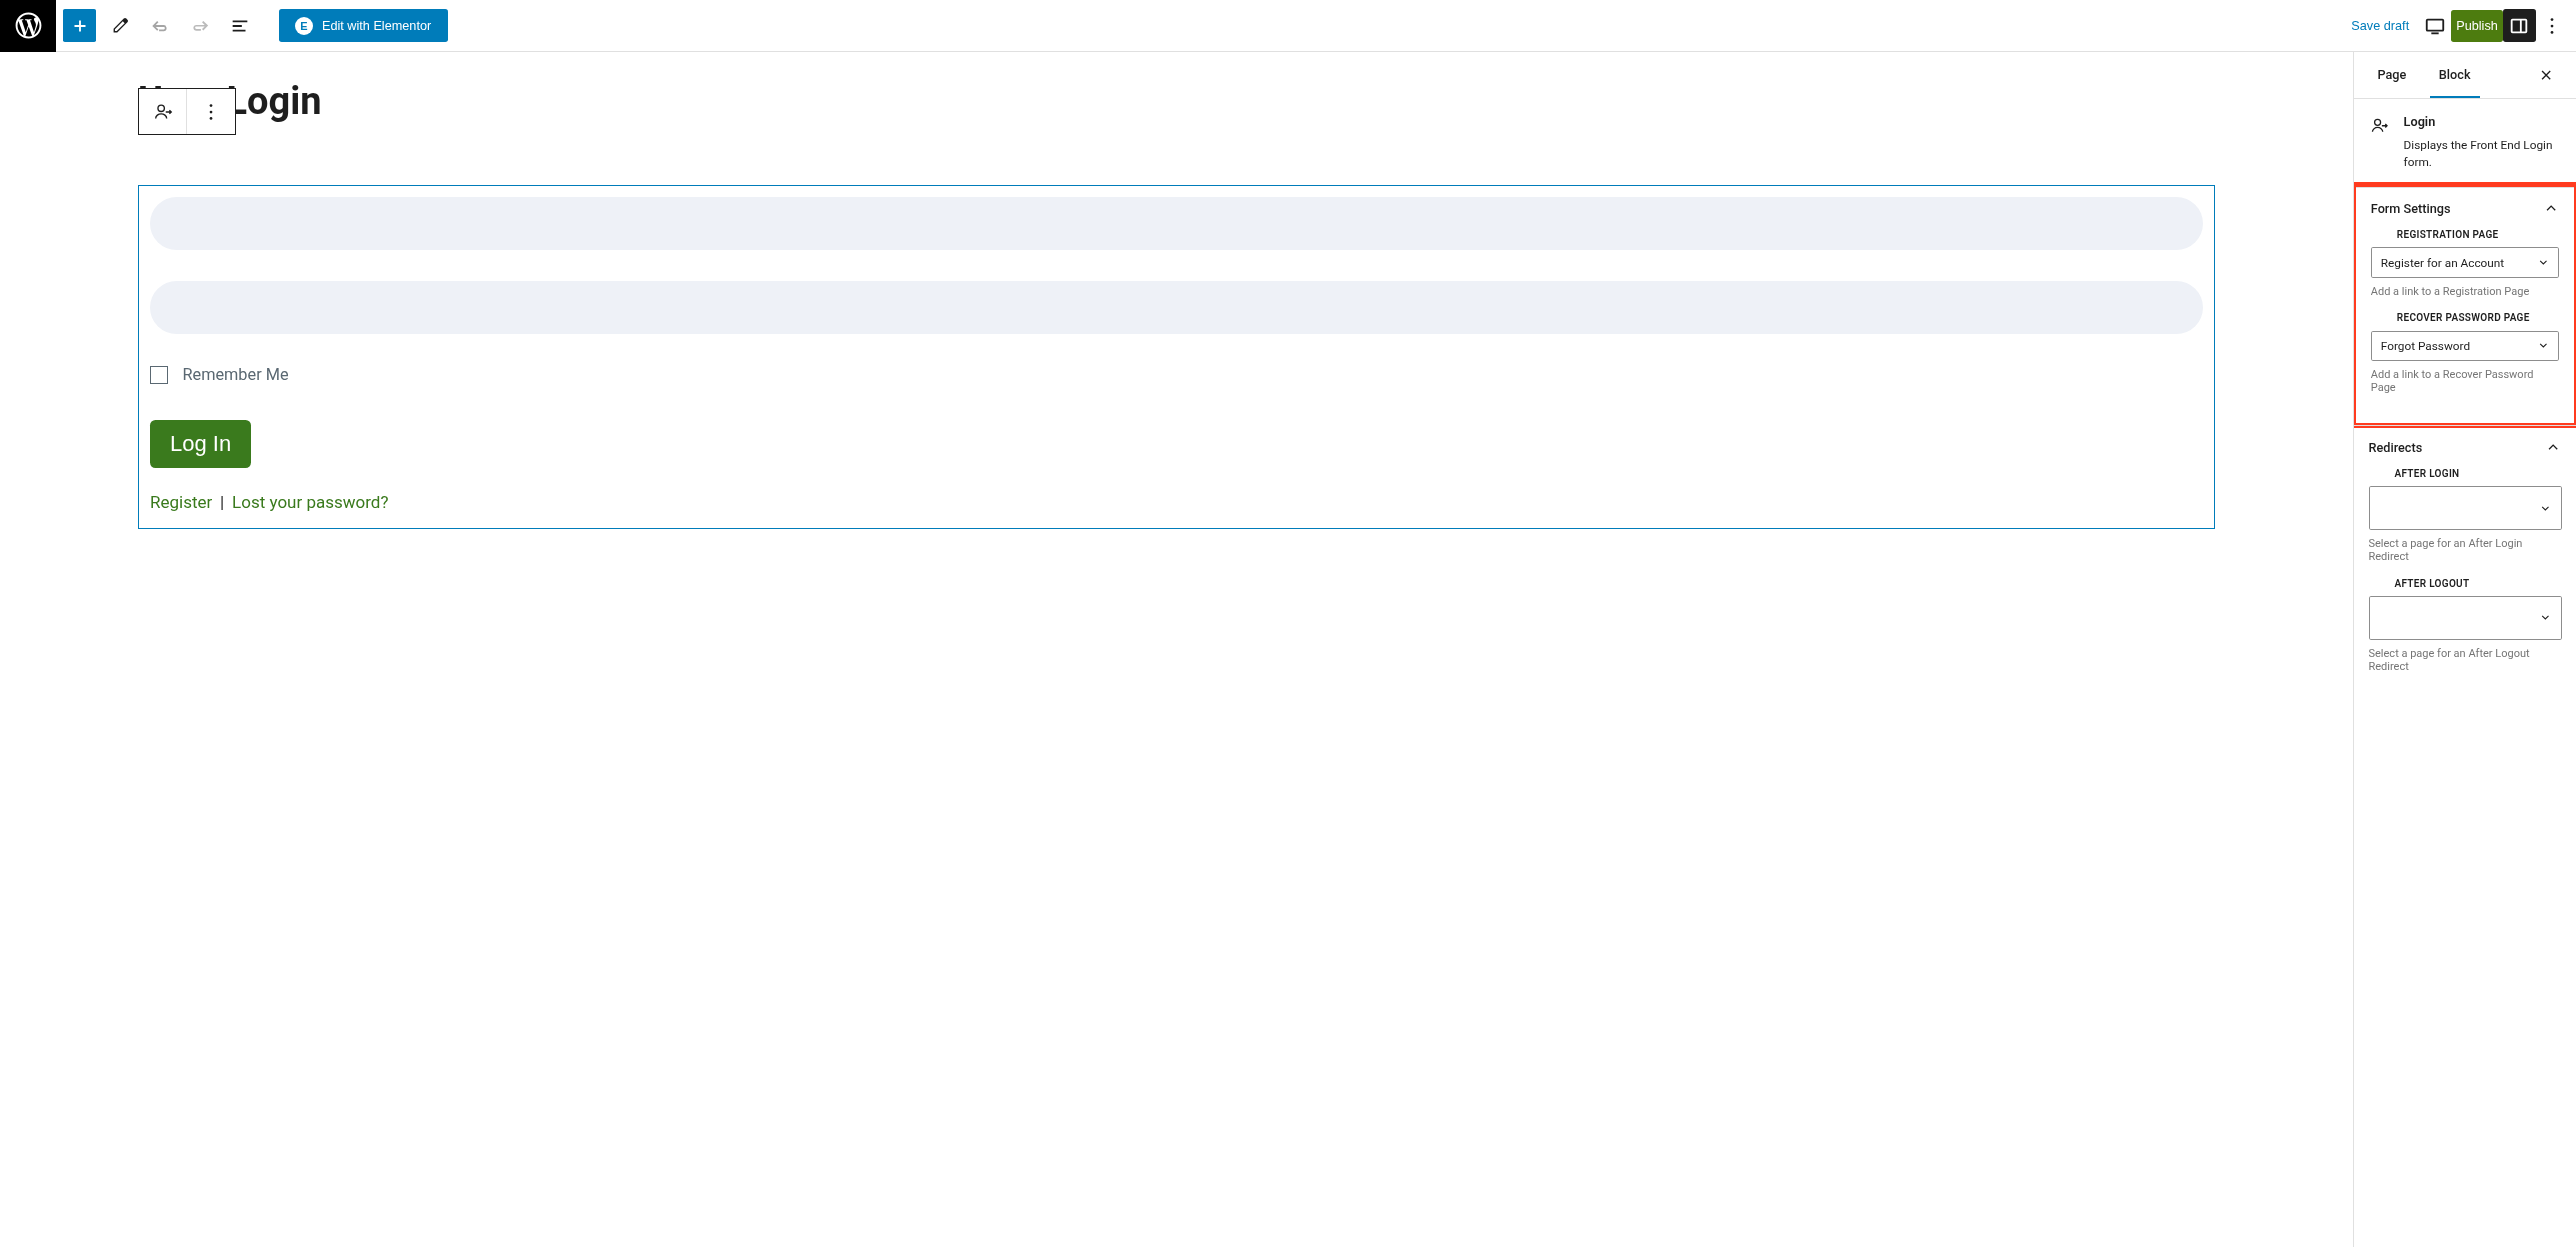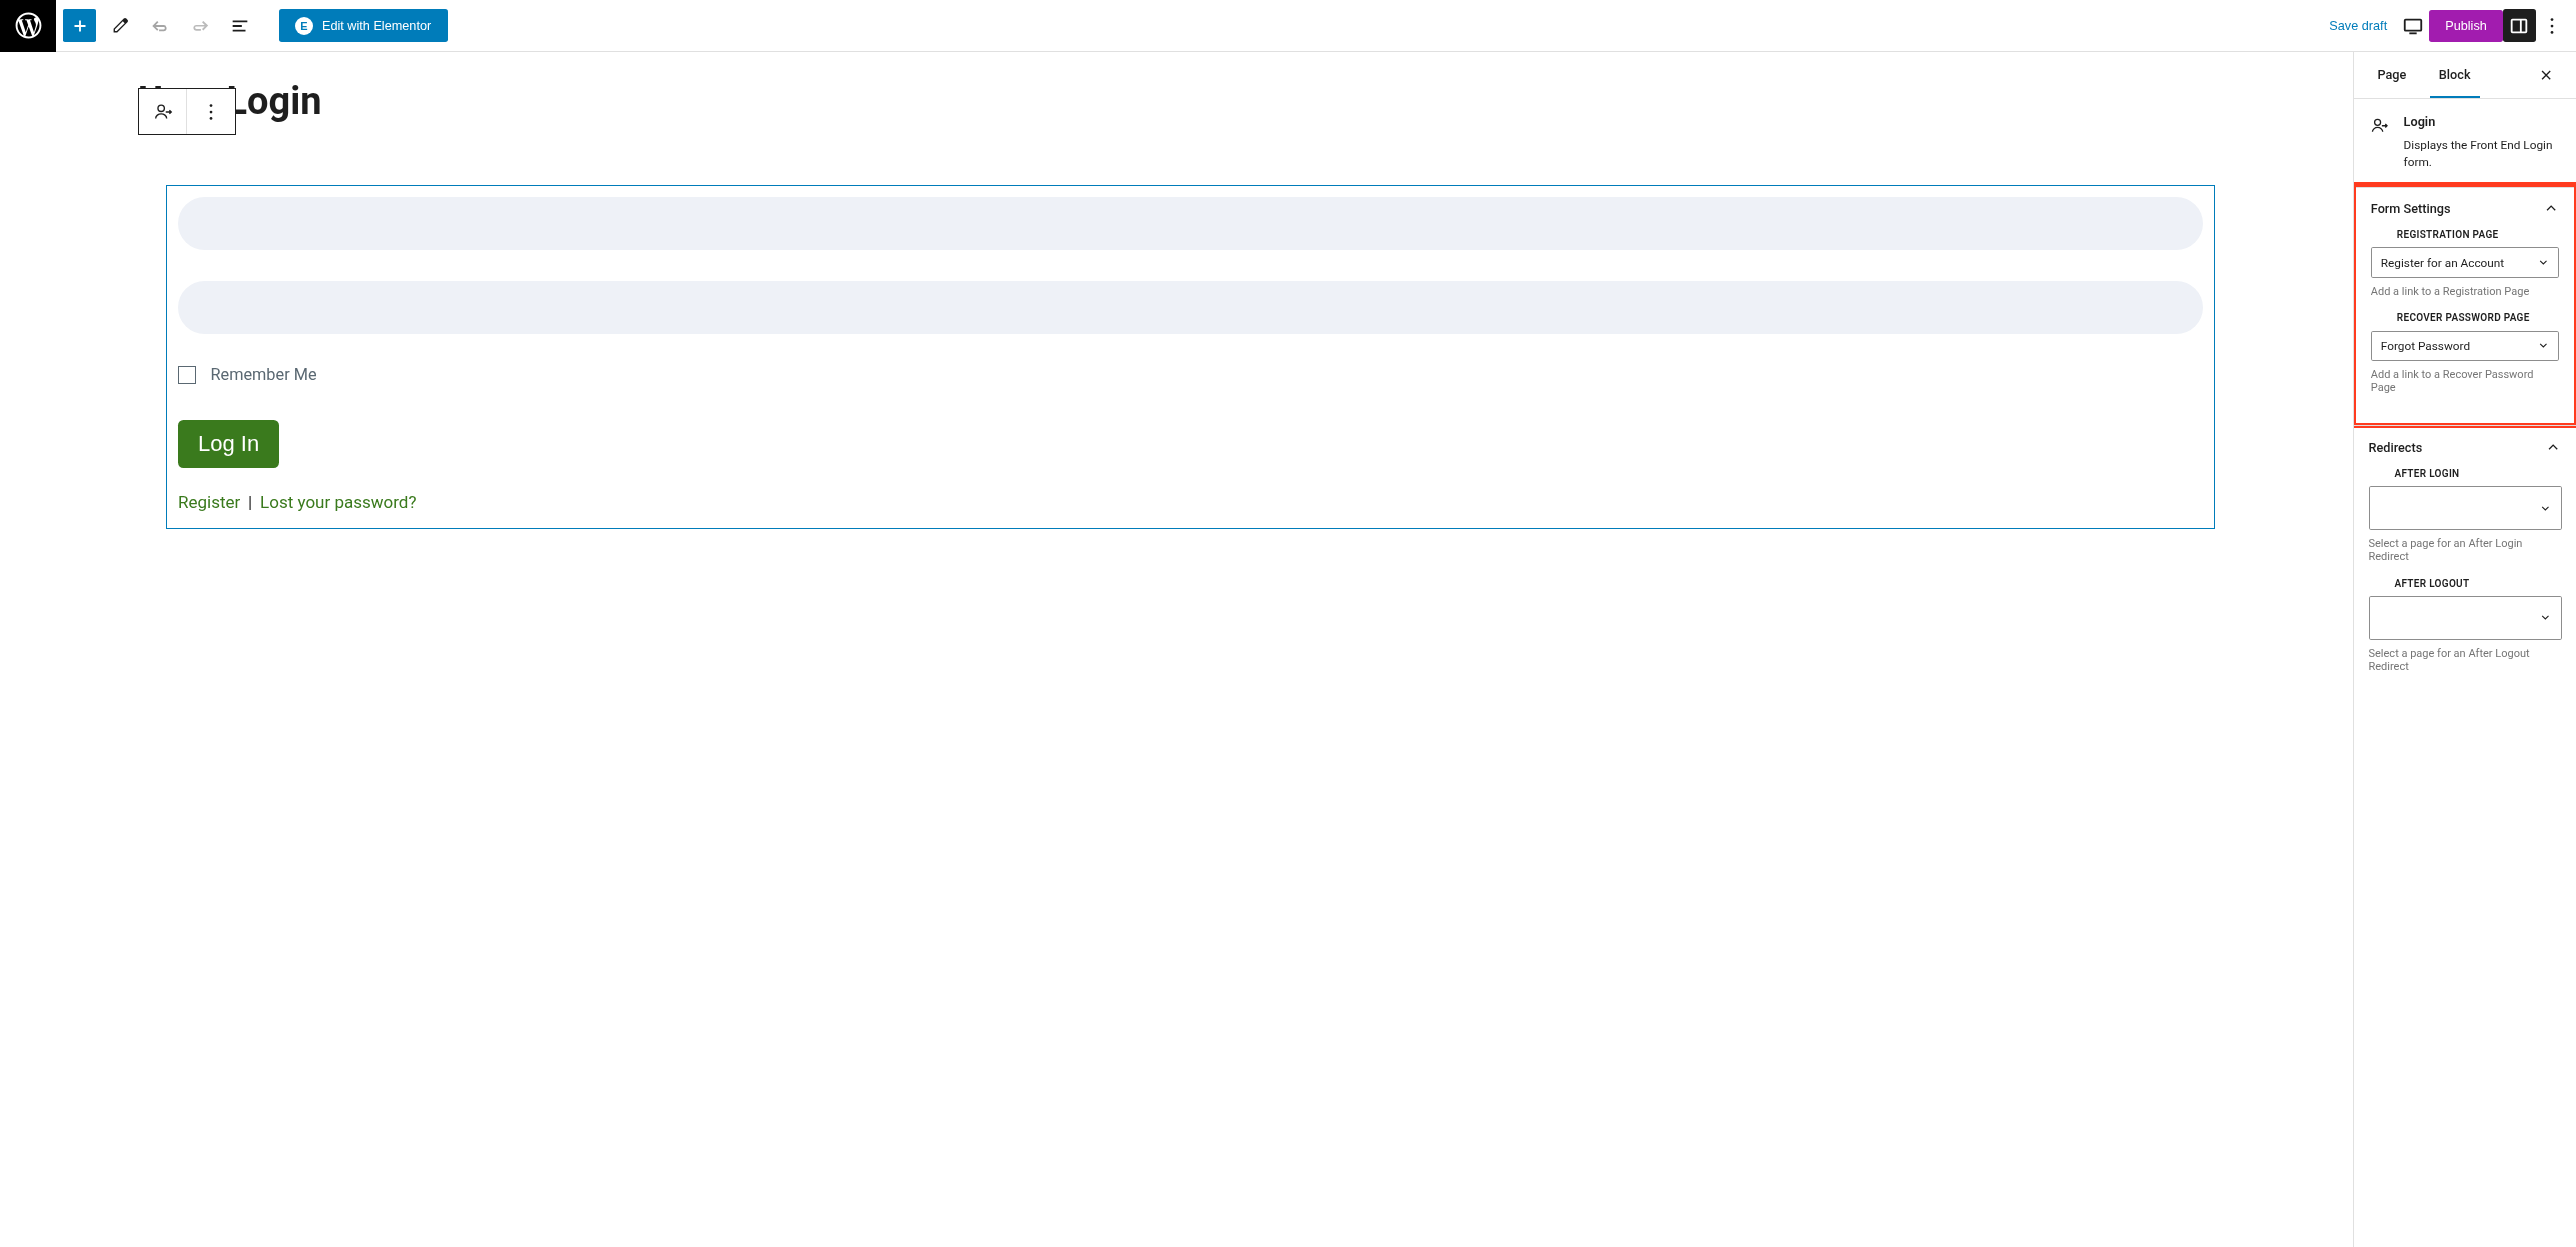--- a/index.html
+++ b/index.html
@@ -10,34 +10,34 @@
 .wp-logo { width: 56px; height: 52px; background: #000; display: flex; align-items: center; justify-content: center; }
 .wp-logo svg { width: 31px; height: 31px; fill: #fff; }
 .top-left { display: flex; align-items: center; gap: 7.2px; padding-left: 7.2px; }
 .btn-square { width: 33px; height: 33px; display: flex; align-items: center; justify-content: center; border: none; background: transparent; cursor: pointer; border-radius: 1.8px; }
 .btn-add { background: #007cba; color: #fff; font-size: 23.5px; font-weight: 300; width: 33px; height: 33px; }
 .icon-tool { color: #1e1e1e; }
 .top-bar .elementor-btn { background: #007cba; color: #fff; border: none; padding: 7.2px 16.3px; border-radius: 2.7px; font-size: 12.7px; font-weight: 500; display: flex; align-items: center; gap: 9px; cursor: pointer; margin-left: 14.5px; }
 .elementor-btn .e-circle { width: 18px; height: 18px; border-radius: 50%; background: #fff; color: #007cba; display: flex; align-items: center; justify-content: center; font-size: 11px; font-weight: 700; }
 .top-right { margin-left: auto; display: flex; align-items: center; gap: 0; }
 .save-draft { color: #007cba; font-size: 12.7px; background: none; border: none; cursor: pointer; padding: 7.2px 9px; }
-.publish-btn { background: #a21caf; color: #fff; border: none; padding: 9px 16px; border-radius: 2.7px; font-size: 12.7px; font-weight: 500; cursor: pointer; }
+.publish-btn { background: #4d7c0f; color: #fff; border: none; padding: 9px 5px; border-radius: 2.7px; font-size: 12.7px; font-weight: 500; cursor: pointer; }
 .panel-toggle { background: #1e1e1e; width: 33px; height: 33px; display: flex; align-items: center; justify-content: center; border-radius: 2.7px; }
 
 
 .layout { display: flex; height: calc(100vh - 52px); }
 .canvas { flex: 1; padding: 27px 138px; overflow: visible; position: relative; }
 .sidebar { width: 223px; border-left: 0.9px solid #e0e0e0; overflow-y: auto; }
 
 
 .page-title { font-size: 38px; font-weight: 700; color: #1e1e1e; margin-bottom: 0; position: relative; }
 .block-toolbar { position: absolute; top: 36px; display: flex; background: #fff; border: 0.9px solid #1e1e1e; z-index: 10; }
 .block-toolbar .tb-cell { width: 48px; height: 45px; display: flex; align-items: center; justify-content: center; border-right: 0.9px solid #e0e0e0; }
 .block-toolbar .tb-cell:last-child { border-right: none; }
-.login-block { border: 1.8px solid #007cba; padding: 11px 11px 16.3px; margin-top: 62px; margin-left: 28px; }
+.login-block { border: 1.8px solid #007cba; padding: 11px 11px 16.3px; margin-top: 62px; }
 .login-input { background: #eef1f7; border: none; width: 100%; height: 53px; border-radius: 27px; margin-bottom: 31px; }
 .rem-row { display: flex; align-items: center; gap: 14.5px; margin-bottom: 36px; }
 .rem-check { width: 18px; height: 18px; border: 1.8px solid #5a6872; }
 .rem-label { color: #5a6872; font-size: 16.3px; }
 .login-submit { background: #3a7a1d; color: #fff; border: none; padding: 11px 20px; border-radius: 5.4px; font-size: 22px; cursor: pointer; margin-bottom: 23.5px; }
 .login-links { font-size: 17px; color: #3a7a1d; }
 .login-links a { color: #3a7a1d; text-decoration: none; }
 .login-links .sep { color: #1e1e1e; margin: 0 3.6px; }
 
 

